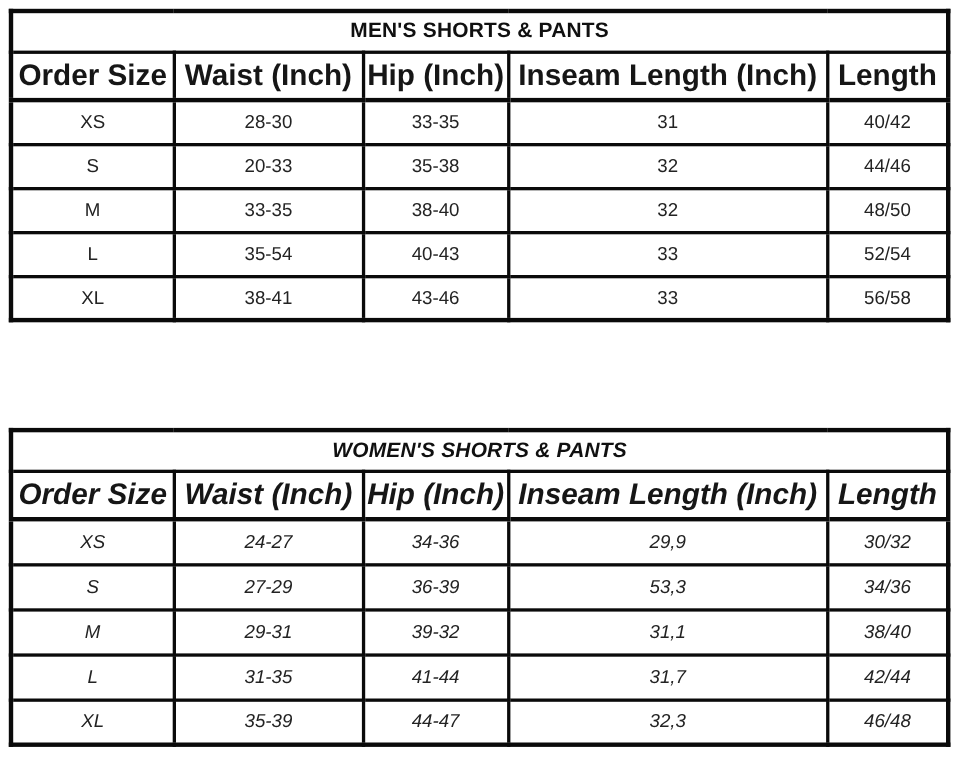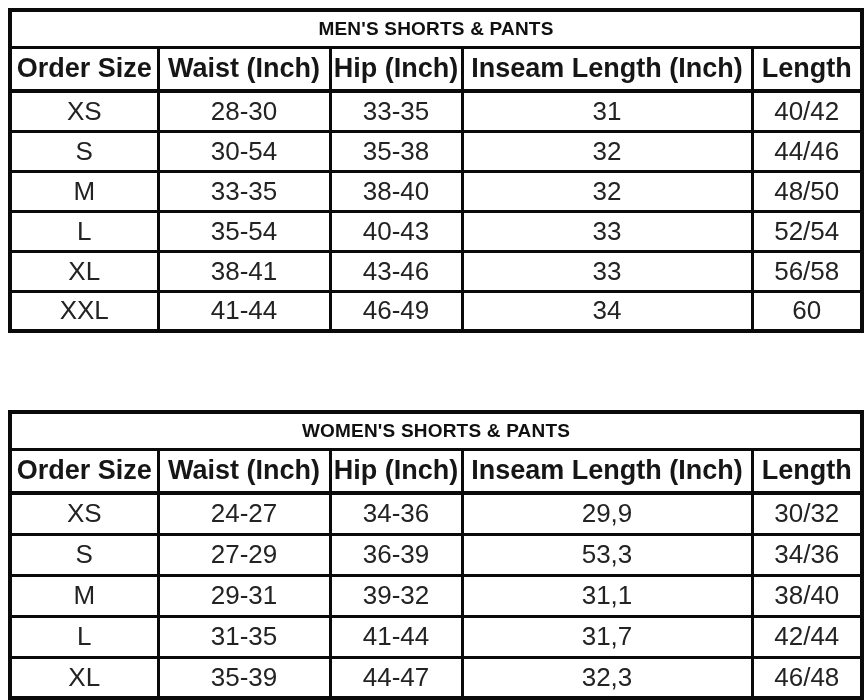--- a/index.html
+++ b/index.html
@@ -8,21 +8,21 @@
     width: 868px;
     height: 700px;
     position: relative;
     font-family: "Liberation Sans", sans-serif;
     color: #1c1c1c;
   }
   .page { position: absolute; inset: 0; background: #ffffff; }
 
   .size-table-wrap { position: absolute; left: 8px; width: 852px; }
   .size-table-wrap.mens   { top: 8px; }
-  .size-table-wrap.womens { top: 410px; }
+  .size-table-wrap.womens { top: 389px; font-style: italic; }
 
   table.size-table {
     border-collapse: collapse;
     table-layout: fixed;
     width: 852px;
     border: 4px solid #0a0a0a;
     background: #ffffff;
   }
   table.size-table th,
   table.size-table td {
@@ -42,21 +42,21 @@
     color: #101010;
   }
   tr.col-header-row th {
     height: 44px;
     font-size: 27px;
     font-weight: bold;
     color: #161616;
     border-bottom: 4px solid #0a0a0a;
   }
   tbody td {
-    font-size: 26px;
+    font-size: 17px;
     font-weight: normal;
     color: #232323;
   }
   .mens   tbody td { height: 40px; }
   .womens tbody td { height: 41px; }
 
   col.c0 { width: 148px; }
   col.c1 { width: 172px; }
   col.c2 { width: 132px; }
   col.c3 { width: 290px; }
@@ -91,21 +91,21 @@
       <tbody>
           <tr>
             <td>XS</td>
             <td>28-30</td>
             <td>33-35</td>
             <td>31</td>
             <td>40/42</td>
           </tr>
           <tr>
             <td>S</td>
-            <td>30-54</td>
+            <td>20-33</td>
             <td>35-38</td>
             <td>32</td>
             <td>44/46</td>
           </tr>
           <tr>
             <td>M</td>
             <td>33-35</td>
             <td>38-40</td>
             <td>32</td>
             <td>48/50</td>
@@ -116,27 +116,20 @@
             <td>40-43</td>
             <td>33</td>
             <td>52/54</td>
           </tr>
           <tr>
             <td>XL</td>
             <td>38-41</td>
             <td>43-46</td>
             <td>33</td>
             <td>56/58</td>
-          </tr>
-          <tr>
-            <td>XXL</td>
-            <td>41-44</td>
-            <td>46-49</td>
-            <td>34</td>
-            <td>60</td>
           </tr>
         </tbody>
     </table>
   </div>
 
   <div class="size-table-wrap womens">
     <table class="size-table">
       <colgroup>
         <col class="c0">
           <col class="c1">

